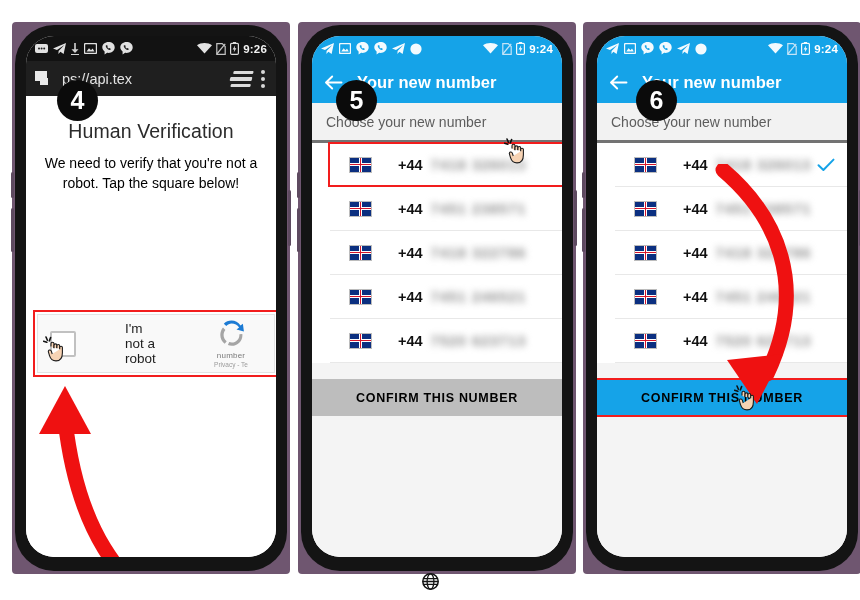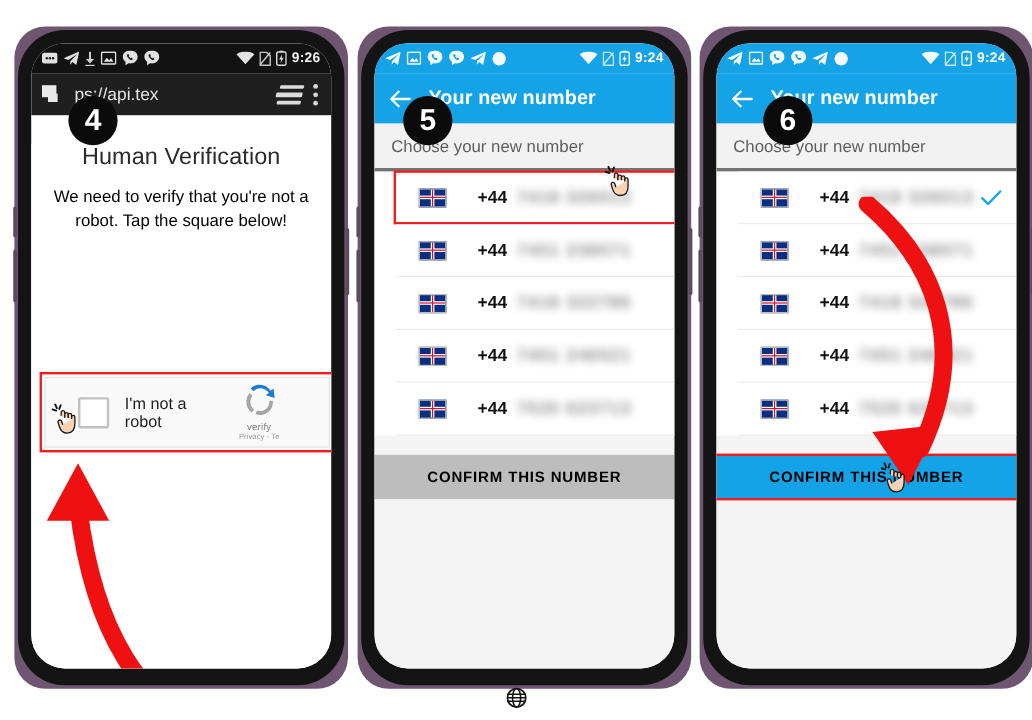--- a/index.html
+++ b/index.html
@@ -6,21 +6,21 @@
   body{
     width:860px;height:600px;background:#ffffff;
     font-family:"Liberation Sans",sans-serif;
     overflow:hidden;position:relative;
   }
   .stage{position:absolute;inset:0;}
 
   
   .phone{
     position:absolute;top:22px;width:278px;height:552px;
-    border-radius:26px;
+    border-radius:4px;
     background:#6f5670;
     padding:3px;
     box-sizing:border-box;
   }
   .phone.p1{left:12px;}
   .phone.p2{left:298px;}
   .phone.p3{left:583px;}
   .bezel{
     width:100%;height:100%;border-radius:39px;
     background:#141414;
@@ -86,21 +86,21 @@
   .h-sub{
     text-align:center;font-size:14px;color:#000000;line-height:20px;
     margin:10px 13px 0 13px;
   }
   .captcha-wrap{
     position:absolute;left:7px;top:190px;right:-3px;height:67px;
     border:2px solid #f21d1d;box-sizing:border-box;background:#fff;
   }
   .captcha{
     position:absolute;inset:2px;background:#f9f9f9;border:1px solid #e3e3e3;
-    display:flex;align-items:center;padding:0 27px;box-sizing:border-box;
+    display:flex;align-items:center;padding:0 12px;box-sizing:border-box;gap:36px;
   }
   .cb{
     width:22px;height:22px;border:2px solid #c1c1c1;background:#fff;
     border-radius:2px;flex:0 0 auto;
   }
   .cb-label{font-size:13.5px;color:#1d1d1d;margin-left:13px;}
   .recap{margin-left:auto;text-align:center;width:62px;flex:0 0 auto;}
   .recap-logo{width:33px;height:31px;margin:0 auto;position:relative;}
   .recap-t1{font-size:8px;color:#7a7a7a;letter-spacing:.2px;margin-top:1px;}
   .recap-t2{font-size:6.5px;color:#9b9b9b;margin-top:1px;}
@@ -260,21 +260,21 @@
               <div class="cb"></div>
               <div class="cb-label">I'm not a robot</div>
               <div class="recap">
                 <div class="recap-logo">
                   <svg width="33" height="31" viewBox="0 0 33 31">
                     <path d="M16.5 4.5c3.2 0 6 1.6 7.6 4l-2.6 1.9 7.4 2.2-1-7.8-2.4 1.8C23.3 3.3 20.1 1.6 16.5 1.6c-3 0-5.7 1.2-7.7 3.1l2.5 2.4c1.4-1.6 3.3-2.6 5.2-2.6z" fill="#1c7bd4"></path>
                     <path d="M8.6 16c0-1.9.7-3.7 1.8-5.1L8 8.5C6.3 10.5 5.3 13.1 5.3 16c0 3.6 1.7 6.8 4.4 8.8l2-2.6C9.8 20.7 8.6 18.5 8.6 16z" fill="#a5a5a5"></path>
                     <path d="M24.4 16c0 4.2-3.4 7.6-7.6 7.6-.9 0-1.8-.2-2.6-.5l-1.3 3c1.2.5 2.5.7 3.9.7 5.9 0 10.6-4.7 10.6-10.6 0-.4 0-.8-.1-1.2l-2.9.2z" fill="#a5a5a5"></path>
                   </svg>
                 </div>
-                <div class="recap-t1">verify</div>
+                <div class="recap-t1">number</div>
                 <div class="recap-t2">Privacy - Te</div>
               </div>
             </div>
 
             <svg class="hand" style="left:8px;top:24px;" width="26" height="30" viewBox="0 0 26 30">
               <path d="M3 1l1.4 3.2M0.6 5.2l3.2 1M7.6 1.6L6.4 4.8" stroke="#111" stroke-width="1.6" stroke-linecap="round"></path>
               <path d="M8 10.5V7.8c0-.9.7-1.6 1.5-1.6s1.5.7 1.5 1.6v4.4" fill="#f7d3b4" stroke="#1b1b1b" stroke-width="1.1"></path>
               <path d="M11 12V9.4c0-.85.65-1.5 1.45-1.5s1.45.65 1.45 1.5V12" fill="#f7d3b4" stroke="#1b1b1b" stroke-width="1.1"></path>
               <path d="M13.9 12.3V10c0-.8.6-1.45 1.4-1.45S16.7 9.2 16.7 10v2.6" fill="#f7d3b4" stroke="#1b1b1b" stroke-width="1.1"></path>
               <path d="M16.7 13.2v-1.6c0-.8.6-1.4 1.35-1.4s1.35.6 1.35 1.4v5.1c0 5.3-2.6 8.2-6.4 8.2-3.6 0-5.6-2.3-6.5-5.3l-1.1-3.7c-.25-.85.25-1.65 1.05-1.85.8-.2 1.6.3 1.85 1.05l.95 2.9" fill="#f7d3b4" stroke="#1b1b1b" stroke-width="1.1"></path>

